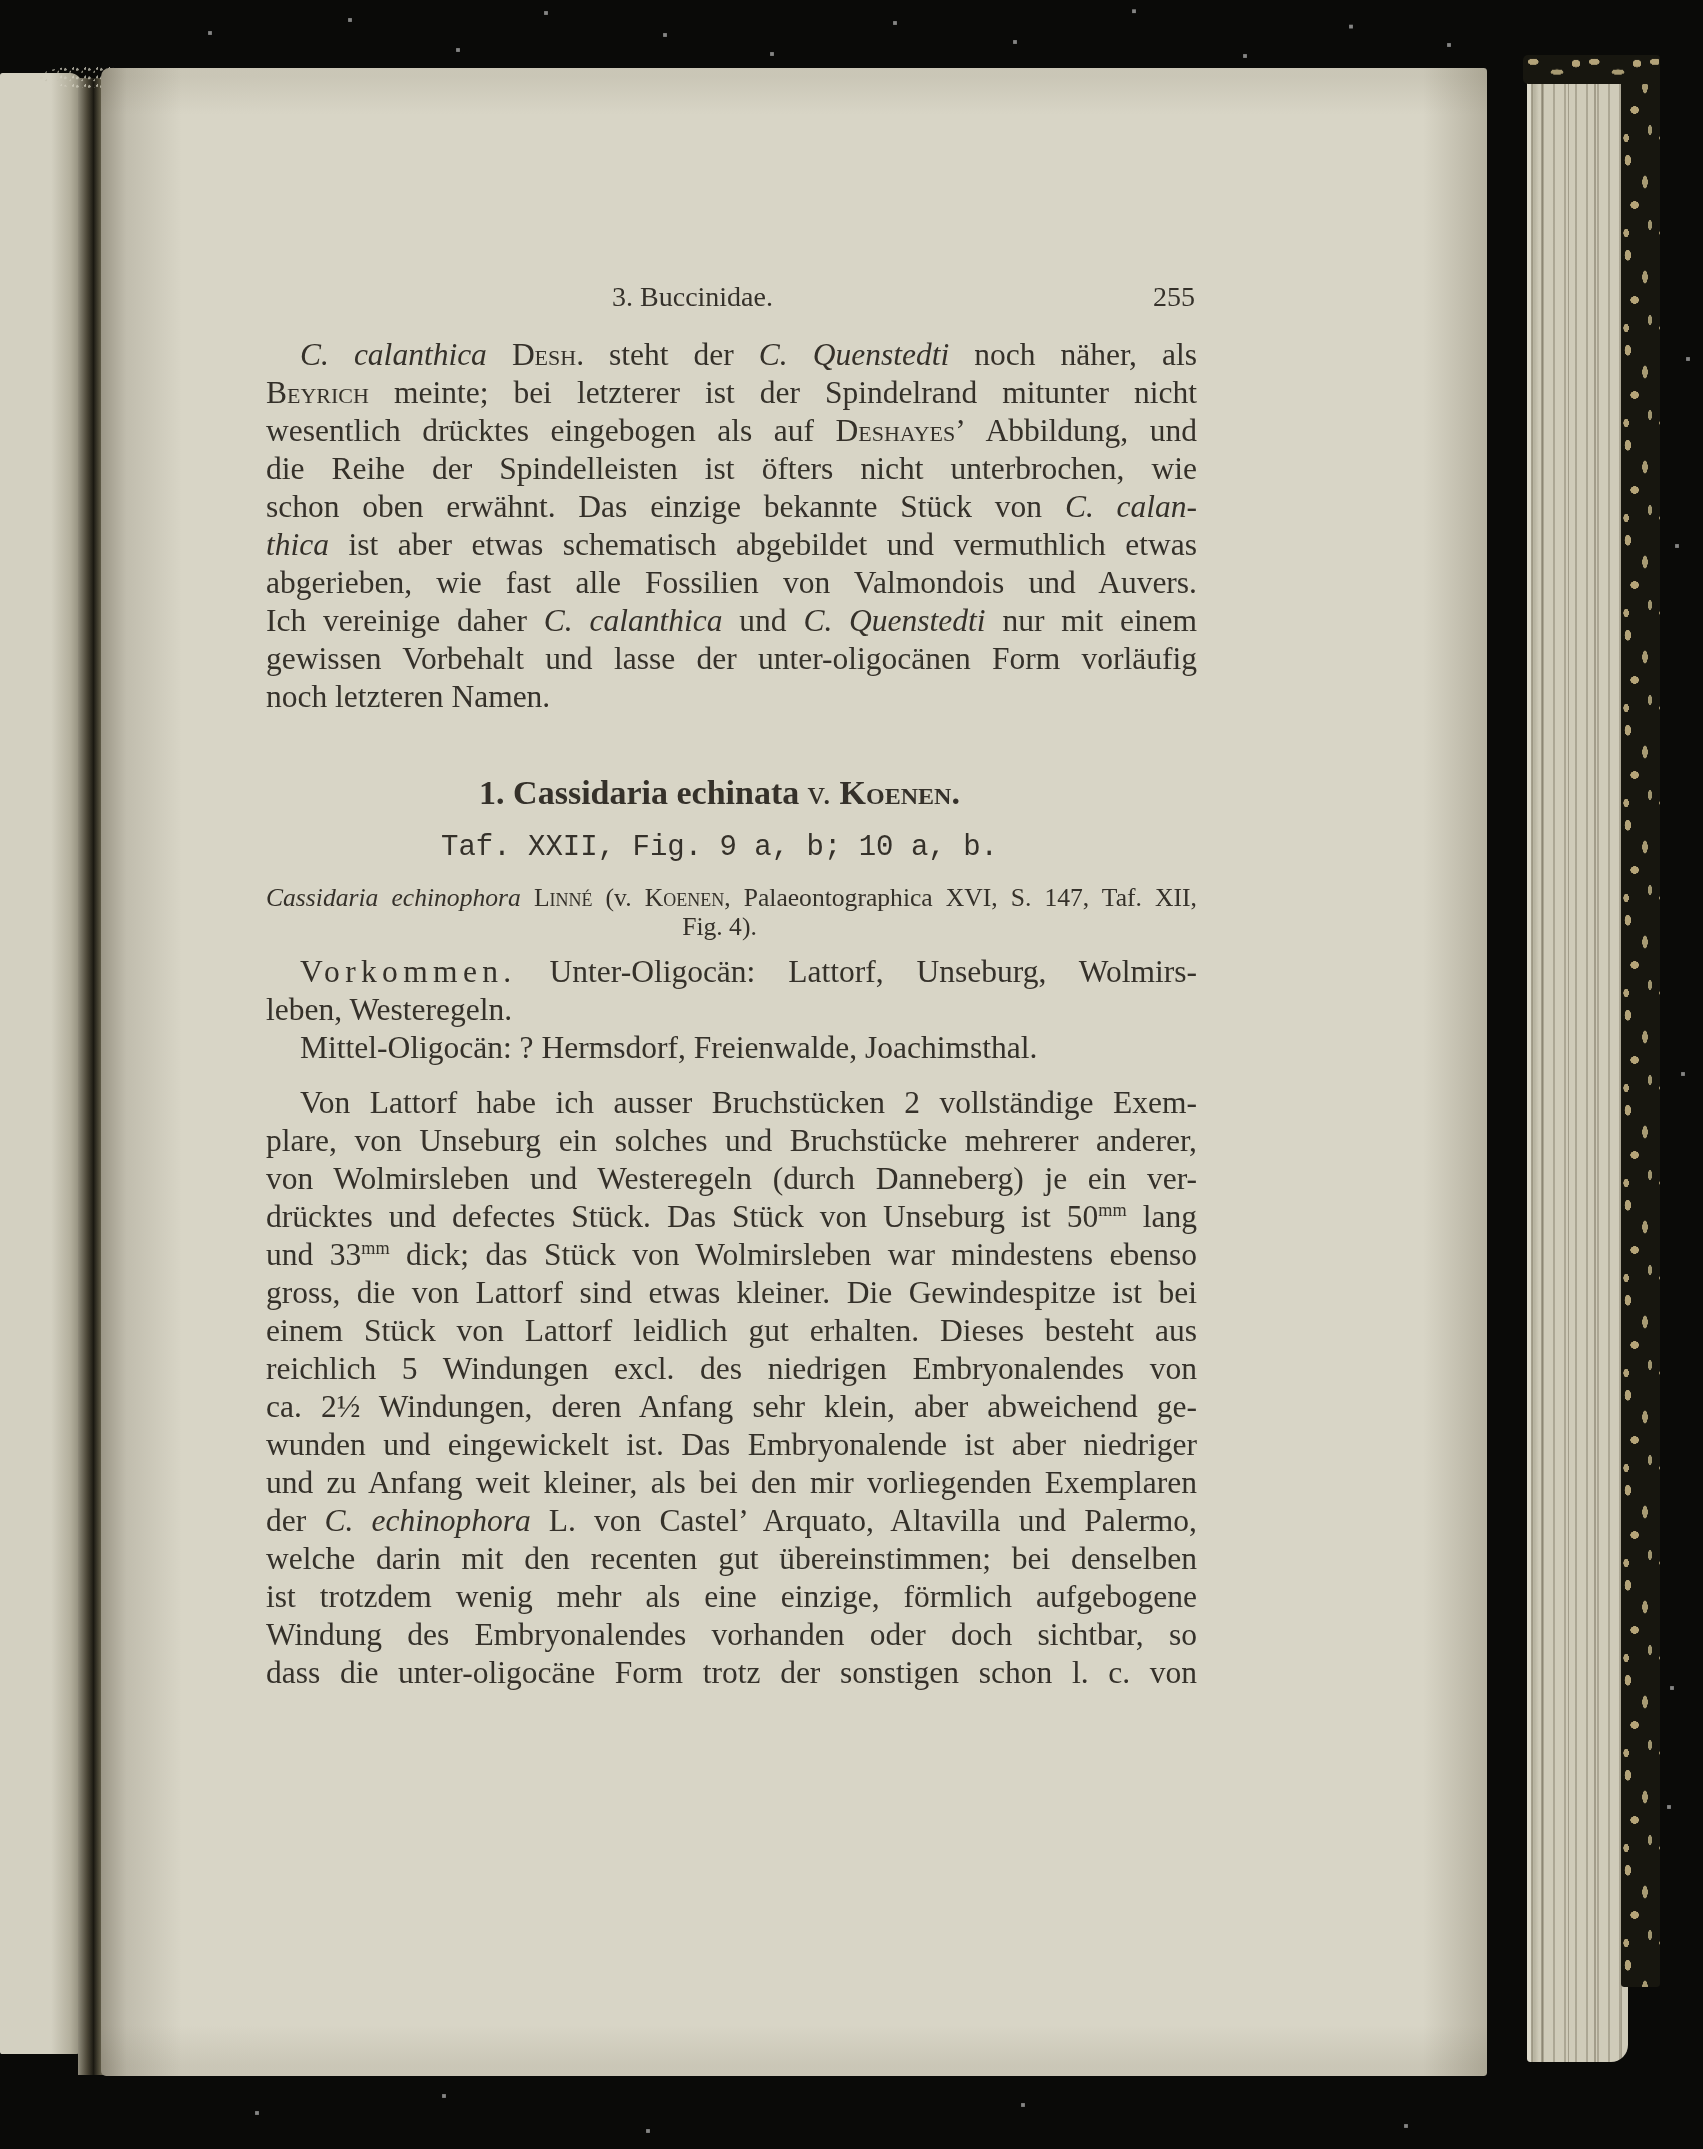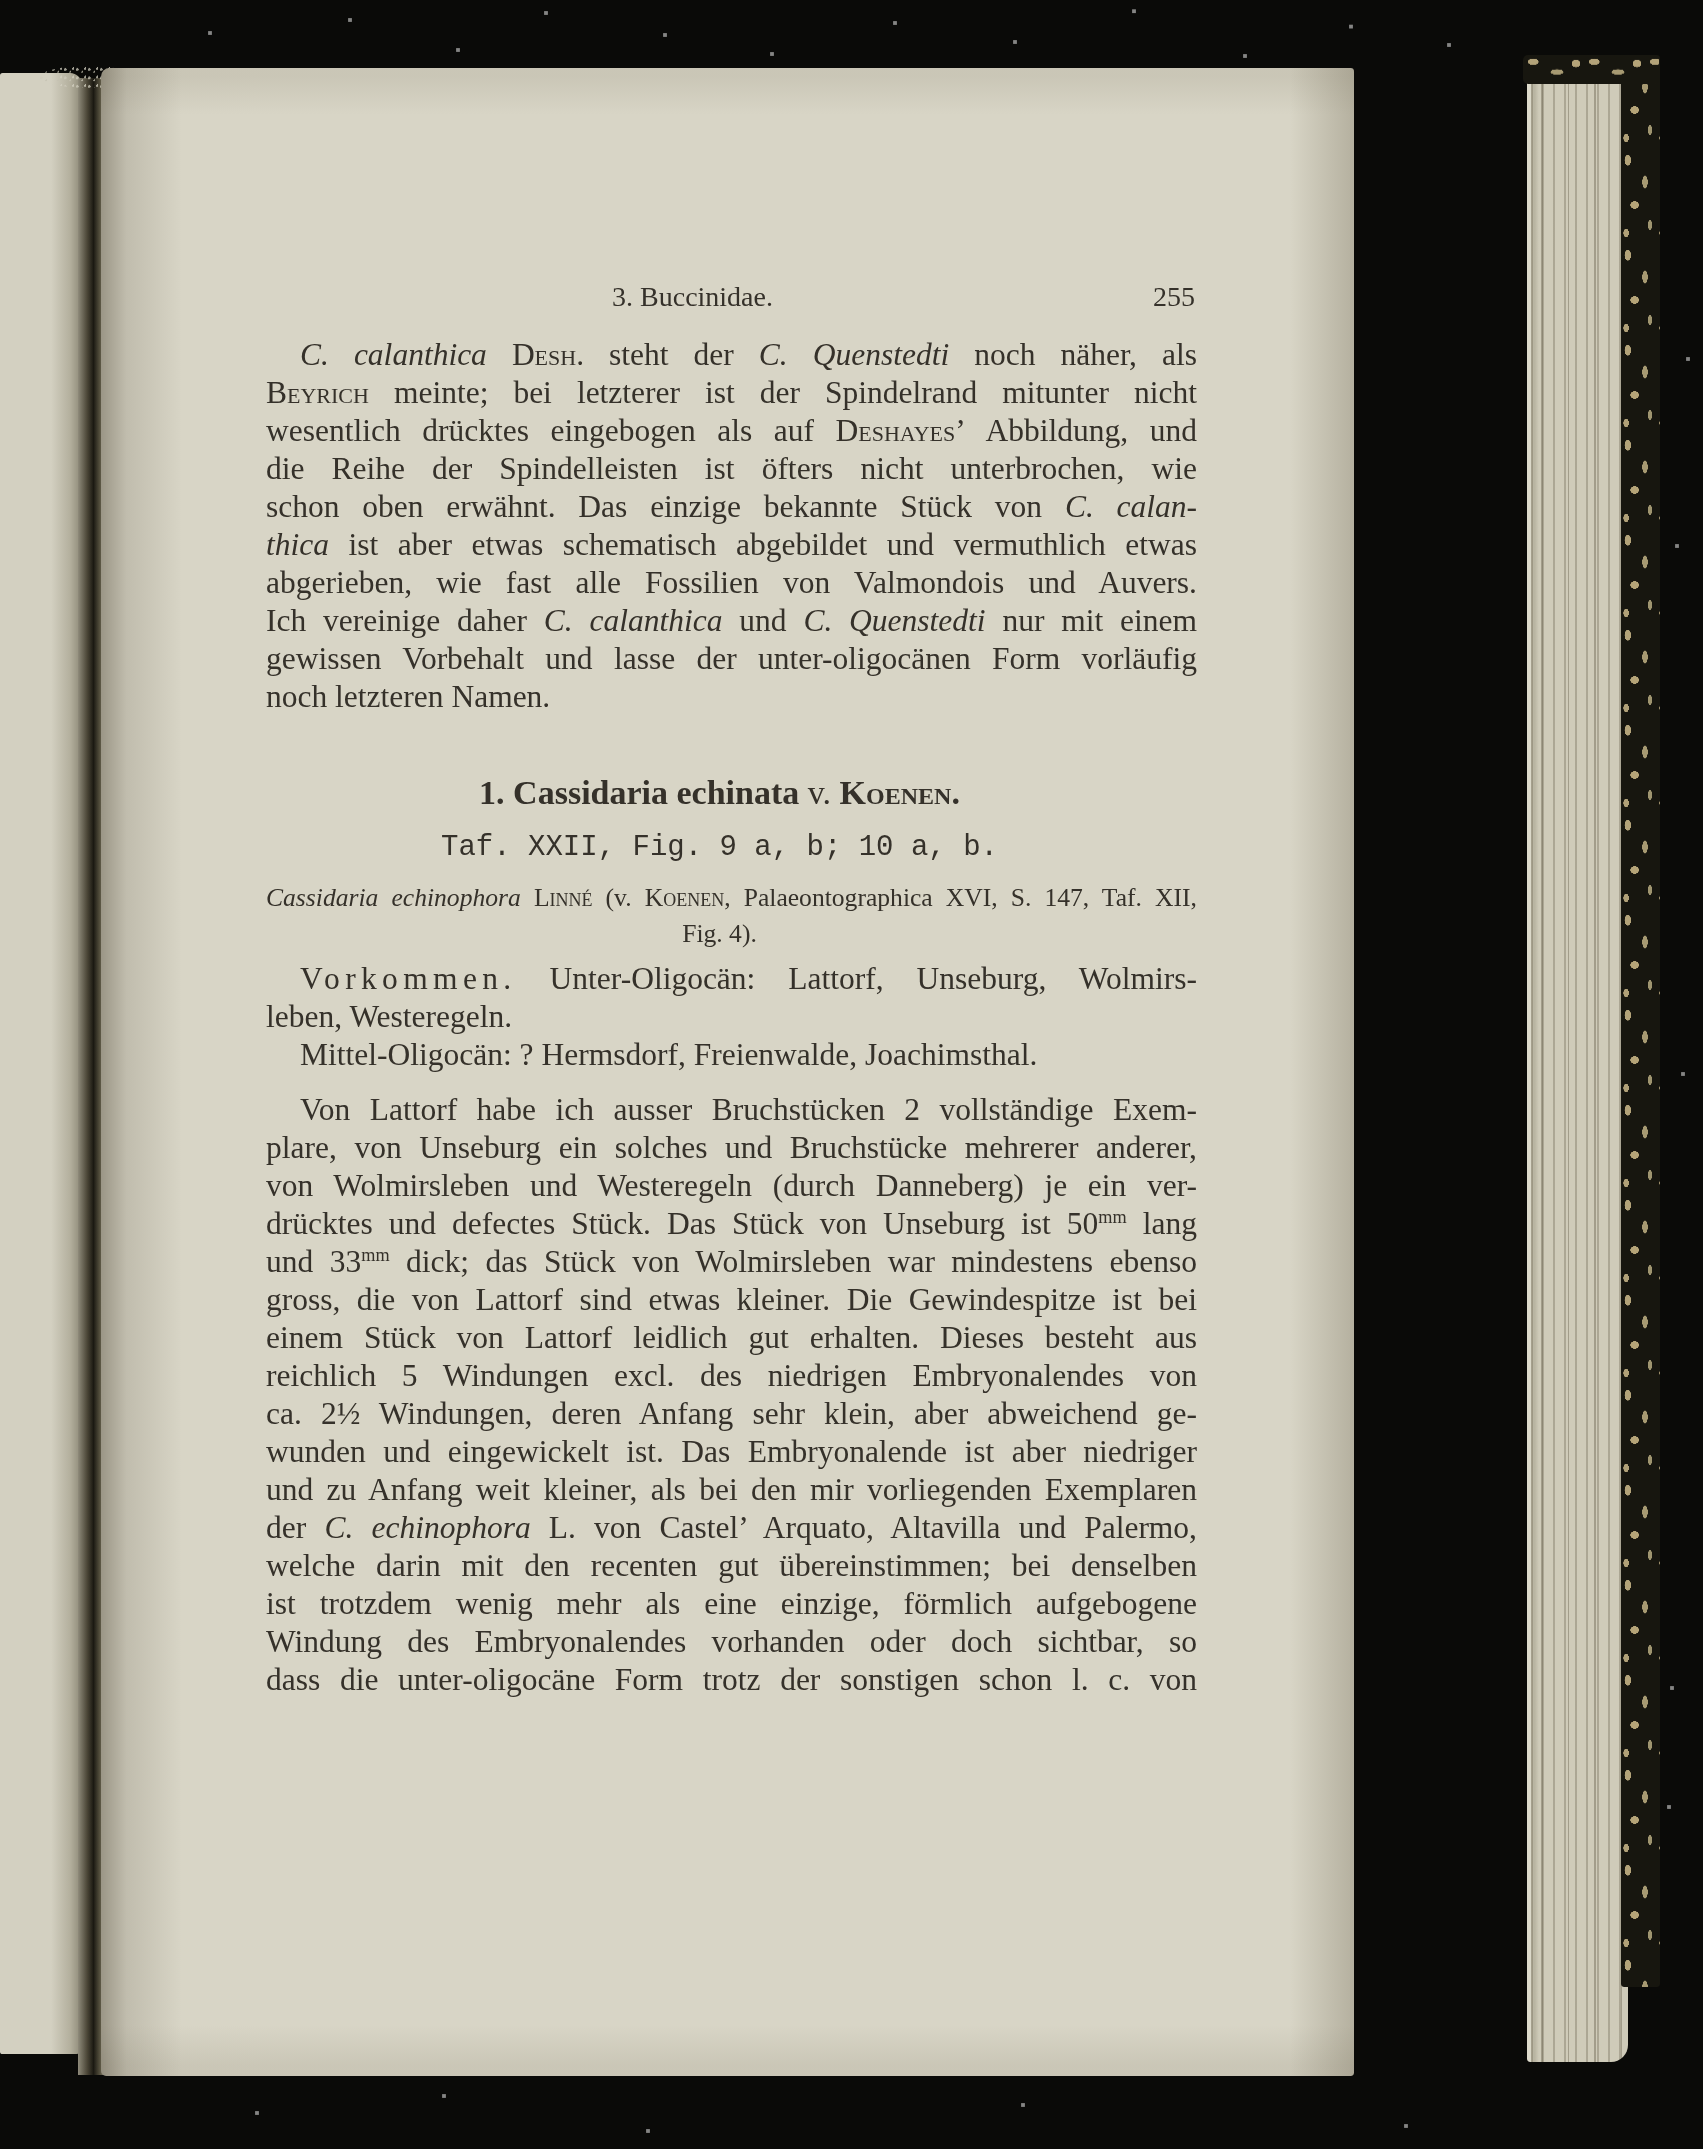--- a/index.html
+++ b/index.html
@@ -68,21 +68,21 @@
       radial-gradient(8.5px 5.1px at 10.2px 6.8px,var(--marble-tan) 60%,transparent 66%),
       radial-gradient(10.2px 4.3px at 34px 17px,#a79a72 60%,transparent 66%),
       radial-gradient(6.8px 6px at 53px 8.5px,#b5a478 60%,transparent 66%);
     background-size:61px 25.6px;
     background-color:var(--marble-dark);
     border-radius:5.1px;
   }
 
   
   .page{
-    position:absolute;left:101px;top:68px;width:1253px;height:2008px;
+    position:absolute;left:101px;top:68px;width:1386px;height:2008px;
     background:
       linear-gradient(90deg,rgba(70,62,45,.42) 0px,rgba(70,62,45,.16) 25.6px,rgba(70,62,45,0) 81px),
       linear-gradient(270deg,rgba(100,92,70,.30) 0px,rgba(100,92,70,0) 64px),
       linear-gradient(180deg,rgba(100,92,70,.12) 0 8.5px,rgba(100,92,70,0) 47px),
       linear-gradient(0deg,rgba(100,92,70,.12) 0 10.2px,rgba(100,92,70,0) 51px),
       var(--paper);
     border-radius:8.5px 3.4px 3.4px 5.1px;
   }
 
   .running-head{
@@ -99,21 +99,21 @@
     position:absolute;left:165px;top:268px;width:931px;
     font-size:31.5px;line-height:38px;
   }
   .line{
     text-align:justify;
     text-align-last:justify;
     white-space:nowrap; 
     white-space:normal;
   }
   .line.noj{text-align-last:left;}
-  .line.ctr{text-align:center;text-align-last:center;transform:translateX(-12px);margin-top:7px;}
+  .line.ctr{text-align:center;text-align-last:center;transform:translateX(-12px);}
   .line.ind{text-indent:34px;}
   .line.ind2{text-indent:19px;}
 
   .heading{margin-top:55px;font-size:34px;line-height:44px;}
   .heading .b{font-weight:bold;}
   .tafline{margin-top:13.6px;font-size:29px;line-height:37px;font-family:Liberation Mono, monospace;}
   .refs{margin-top:17px;font-size:25.6px;line-height:29px;}
   .vork{margin-top:12px;}
   .mainpara{margin-top:17px;}
 

